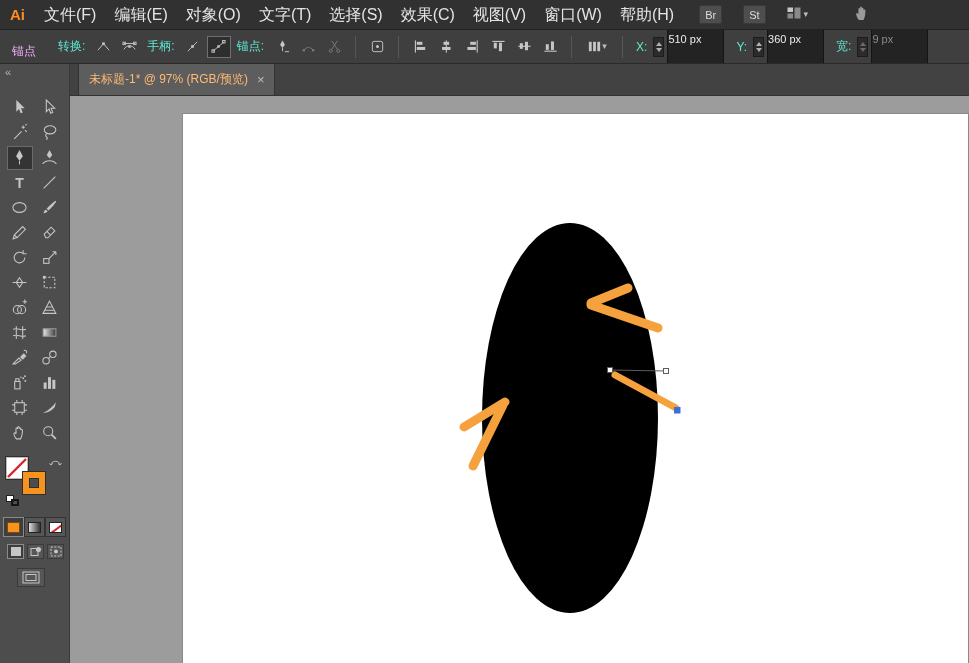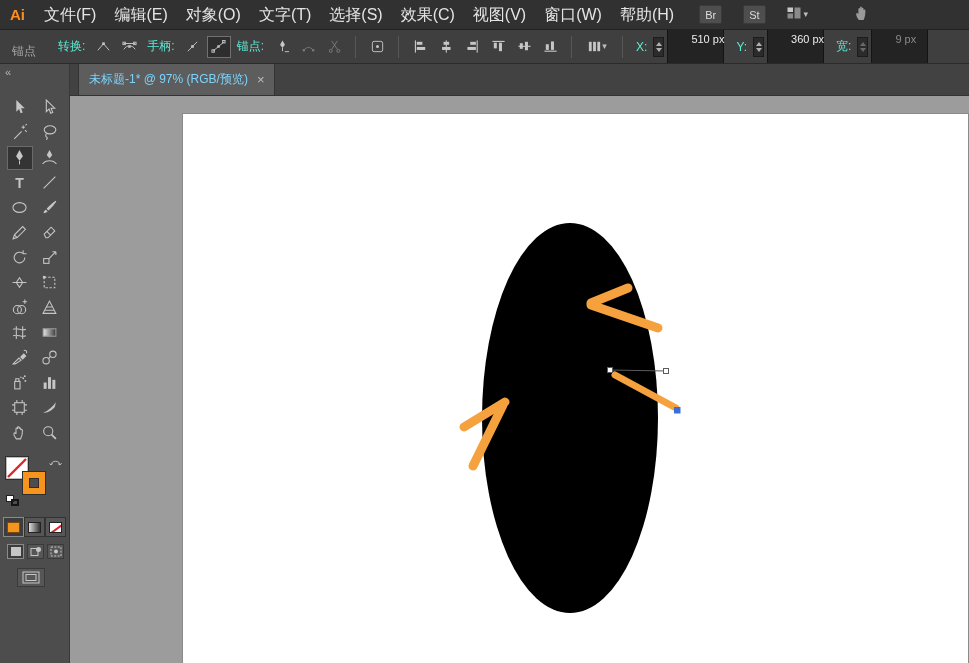--- a/index.html
+++ b/index.html
@@ -15,35 +15,35 @@
   .appbar-right { display:flex; align-items:center; gap:21px; margin-left:16px; }
   .abtn { background:#4e4e4e; border:1px solid #3a3a3a; border-radius:2px; color:#ddd;
           font-size:11px; height:19px; padding:0 5px; display:flex; align-items:center; }
   .ws { display:flex; align-items:center; gap:3px; }
   .caret { color:#bdbdbd; font-size:9px; line-height:9px; }
 
   
   .controlbar { flex:0 0 34px; height:34px; background:#3f3f3f; border-bottom:1px solid #2a2a2a;
                 display:flex; align-items:center; padding:0 8px; gap:2px; overflow:hidden; white-space:nowrap; }
   .cb-label { color:#5eead4; font-size:12px; margin:0 4px; }
-  .cb-label.ctx { color:#a3a3a3; margin-right:16px;margin-top:9px; }
+  .cb-label.ctx { color:#f0abfc; margin-right:16px;margin-top:9px; }
   .cb-icon { width:24px; height:22px; display:flex; align-items:center; justify-content:center;
              border:1px solid transparent; }
   .cb-icon.selected { background:#2e2e2e; border-color:#707070; }
   .cb-icon svg { width:15px; height:15px; }
   .vsep { width:1px; height:22px; background:#2c2c2c; border-right:1px solid #575757; margin:0 7px; }
   .spin { width:11px; height:20px; background:#2b2b2b; border:1px solid #1c1c1c; display:flex;
           flex-direction:column; align-items:center; justify-content:center; gap:2px; }
   .spin .up { width:0; height:0; border-left:3px solid transparent; border-right:3px solid transparent;
               border-bottom:4px solid #b0b0b0; }
   .spin .dn { width:0; height:0; border-left:3px solid transparent; border-right:3px solid transparent;
               border-top:4px solid #b0b0b0; }
   .spin.disabled .up { border-bottom-color:#6a6a6a; } .spin.disabled .dn { border-top-color:#6a6a6a; }
   .field { width:57px; height:36px; background:#232323; border:1px solid #141414;
-           color:#ececec; font-size:11px; line-height:18px; padding:0 23px; margin:0 6px 0 1px; }
+           color:#ececec; font-size:11px; line-height:18px; padding:0 0; margin:0 6px 0 1px; }
   .field.disabled { color:#8a8a8a; }
 
   
   .main { flex:1; display:flex; min-height:0; }
 
   
   .tools { flex:0 0 70px; width:70px; background:#4d4d4d; border-right:1px solid #393939; position:relative; }
   .collapse { color:#b5b5b5; font-size:11px; padding:3px 0 0 5px; letter-spacing:-1px; line-height:11px; }
   .tgrid { margin-top:17px; display:flex; flex-direction:column; }
   .trow { display:flex; justify-content:center; gap:4px; height:25px; align-items:center; }
@@ -79,21 +79,21 @@
   .screenmode { margin:9px 0 0 17px; width:28px; height:19px; border:1px solid #3a3a3a; background:#565656;
                 display:flex; align-items:center; justify-content:center; }
   .screenmode svg { width:18px; height:13px; }
 
   
   .docarea { flex:1; display:flex; flex-direction:column; min-width:0; }
   .tabbar { flex:0 0 32px; height:32px; background:#424242; border-bottom:1px solid #333;
             display:flex; align-items:stretch; padding-left:8px; }
   .tab { background:#5d5d5d; display:flex; align-items:center; padding:0 10px; gap:9px;
          border-left:1px solid #333; border-right:1px solid #333; }
-  .tab-title { color:#7dd3fc; font-size:12px; }
+  .tab-title { color:#fdba74; font-size:12px; }
   .tab-close { color:#bdbdbd; font-size:13px; line-height:13px; }
   .canvasarea { flex:1; position:relative; background:#9c9c9c; overflow:hidden; }
   .scene { position:absolute; left:0; top:0; }
 </style>
 </head>
 <body>
 
 <div class="app">
 
   <header class="menubar">

